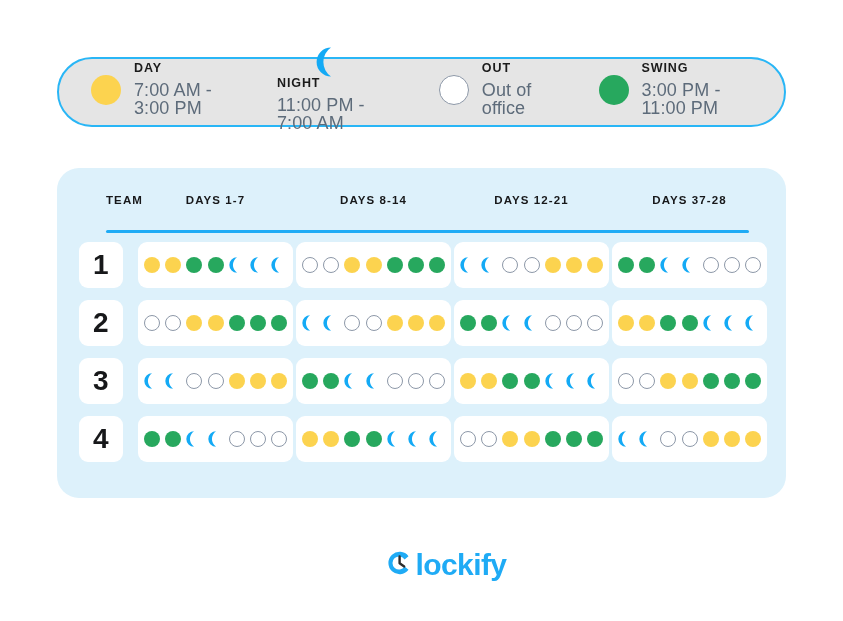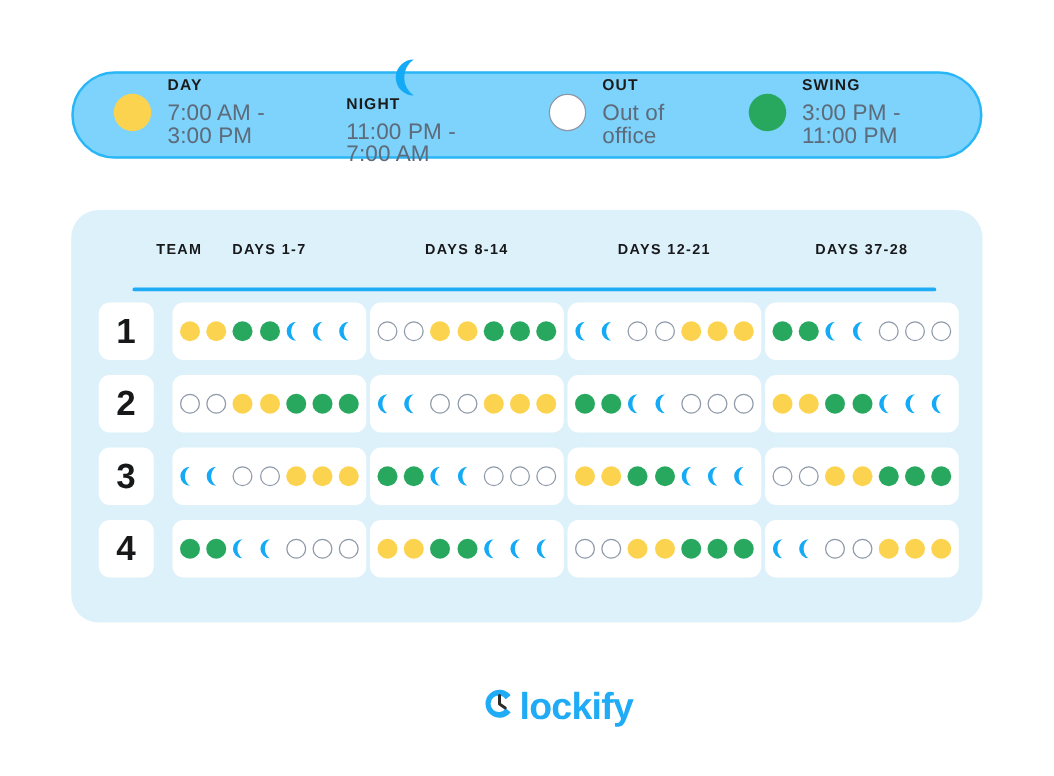--- a/index.html
+++ b/index.html
@@ -23,21 +23,21 @@
   
   .legend {
     position: absolute;
     left: 57px;
     top: 57px;
     width: 729px;
     height: 70px;
     box-sizing: border-box;
     border: 2px solid #29b6f6;
     border-radius: 35px;
-    background: #7dd3fc;
+    background: #e5e5e5;
     display: flex;
     align-items: center;
     padding: 0 30px 5px 32px;
   }
   .legend-item {
     display: flex;
     align-items: center;
   }
   .legend-item.day     { margin-right: 38px; }
   .legend-item.night   { margin-right: 40px; flex-direction: column; }
@@ -103,21 +103,21 @@
   }
   .head-cell {
     font-size: 11.5px;
     font-weight: bold;
     letter-spacing: 1.1px;
     color: #17181a;
     box-sizing: border-box;
   }
   .head-team {
     width: 81px;
-    padding-left: 68px;
+    padding-left: 49px;
   }
   .head-week {
     width: 155px;
     text-align: center;
   }
   .head-spacer { width: 3px; }
 
   .head-underline {
     position: absolute;
     left: 49px;

